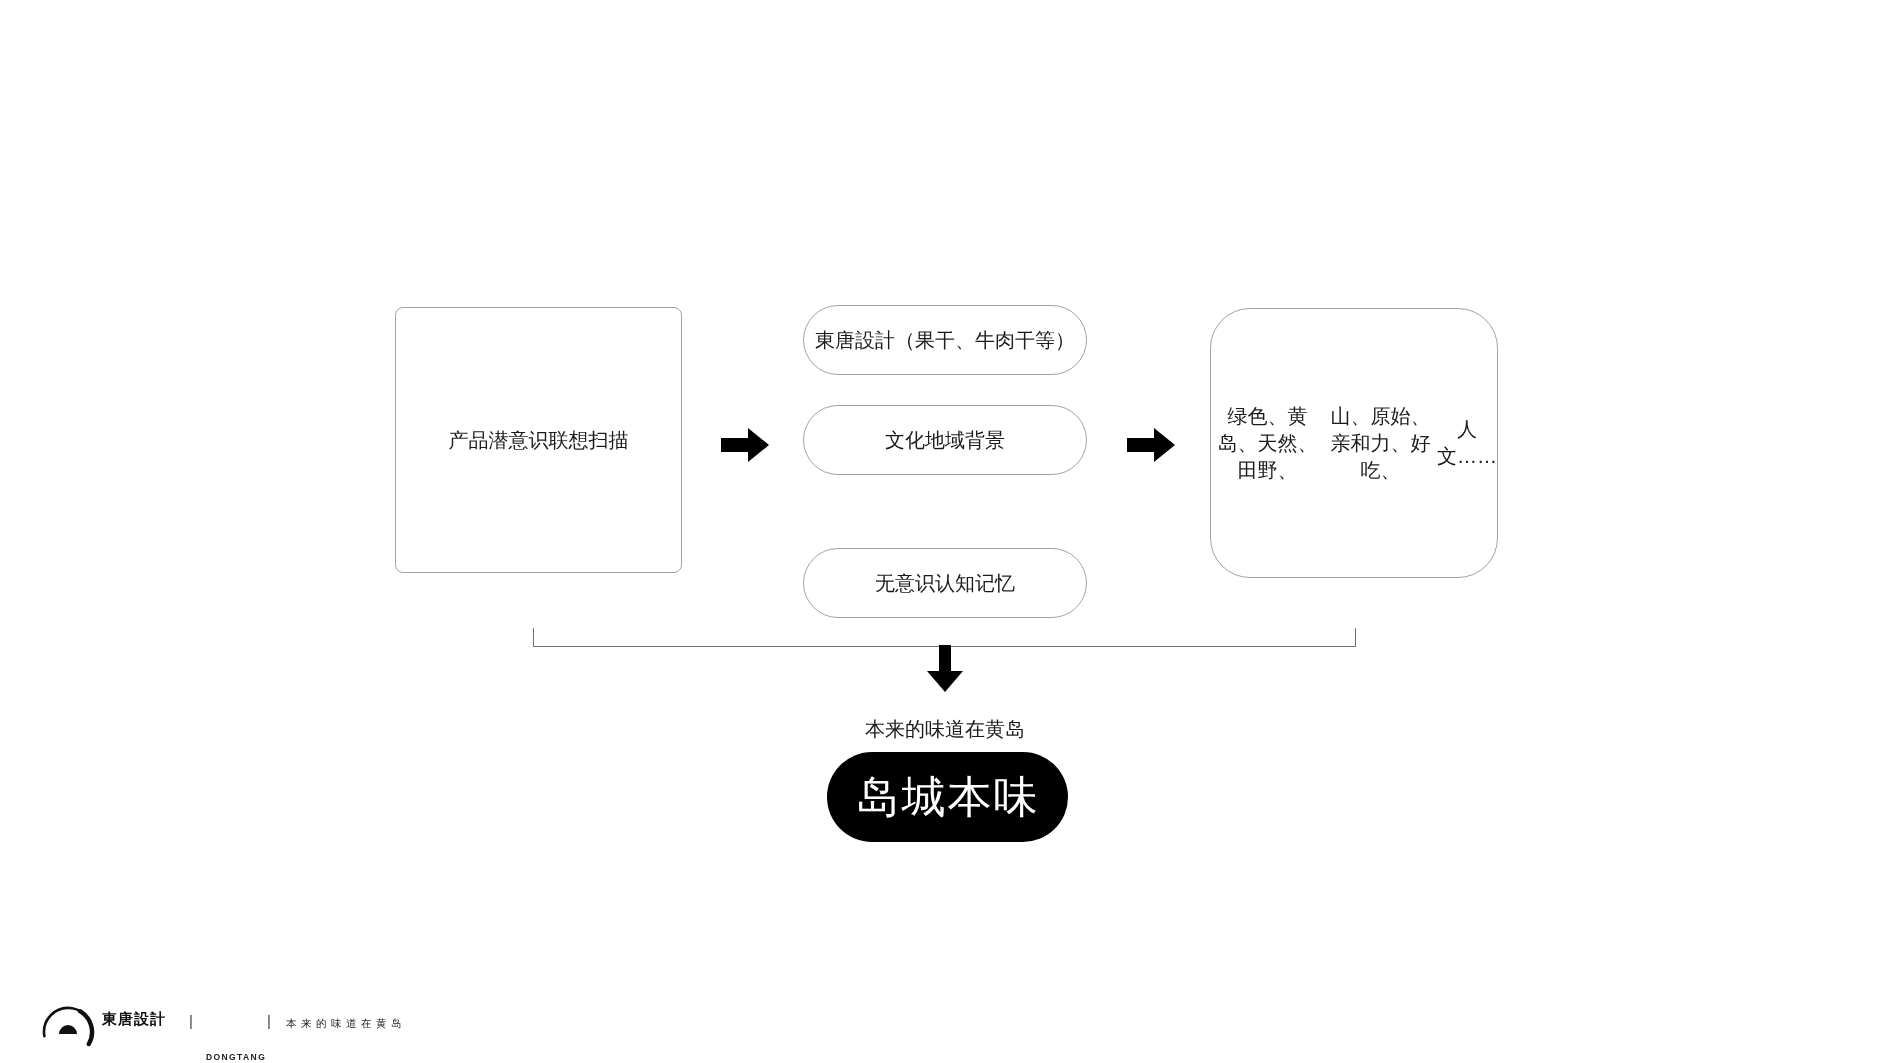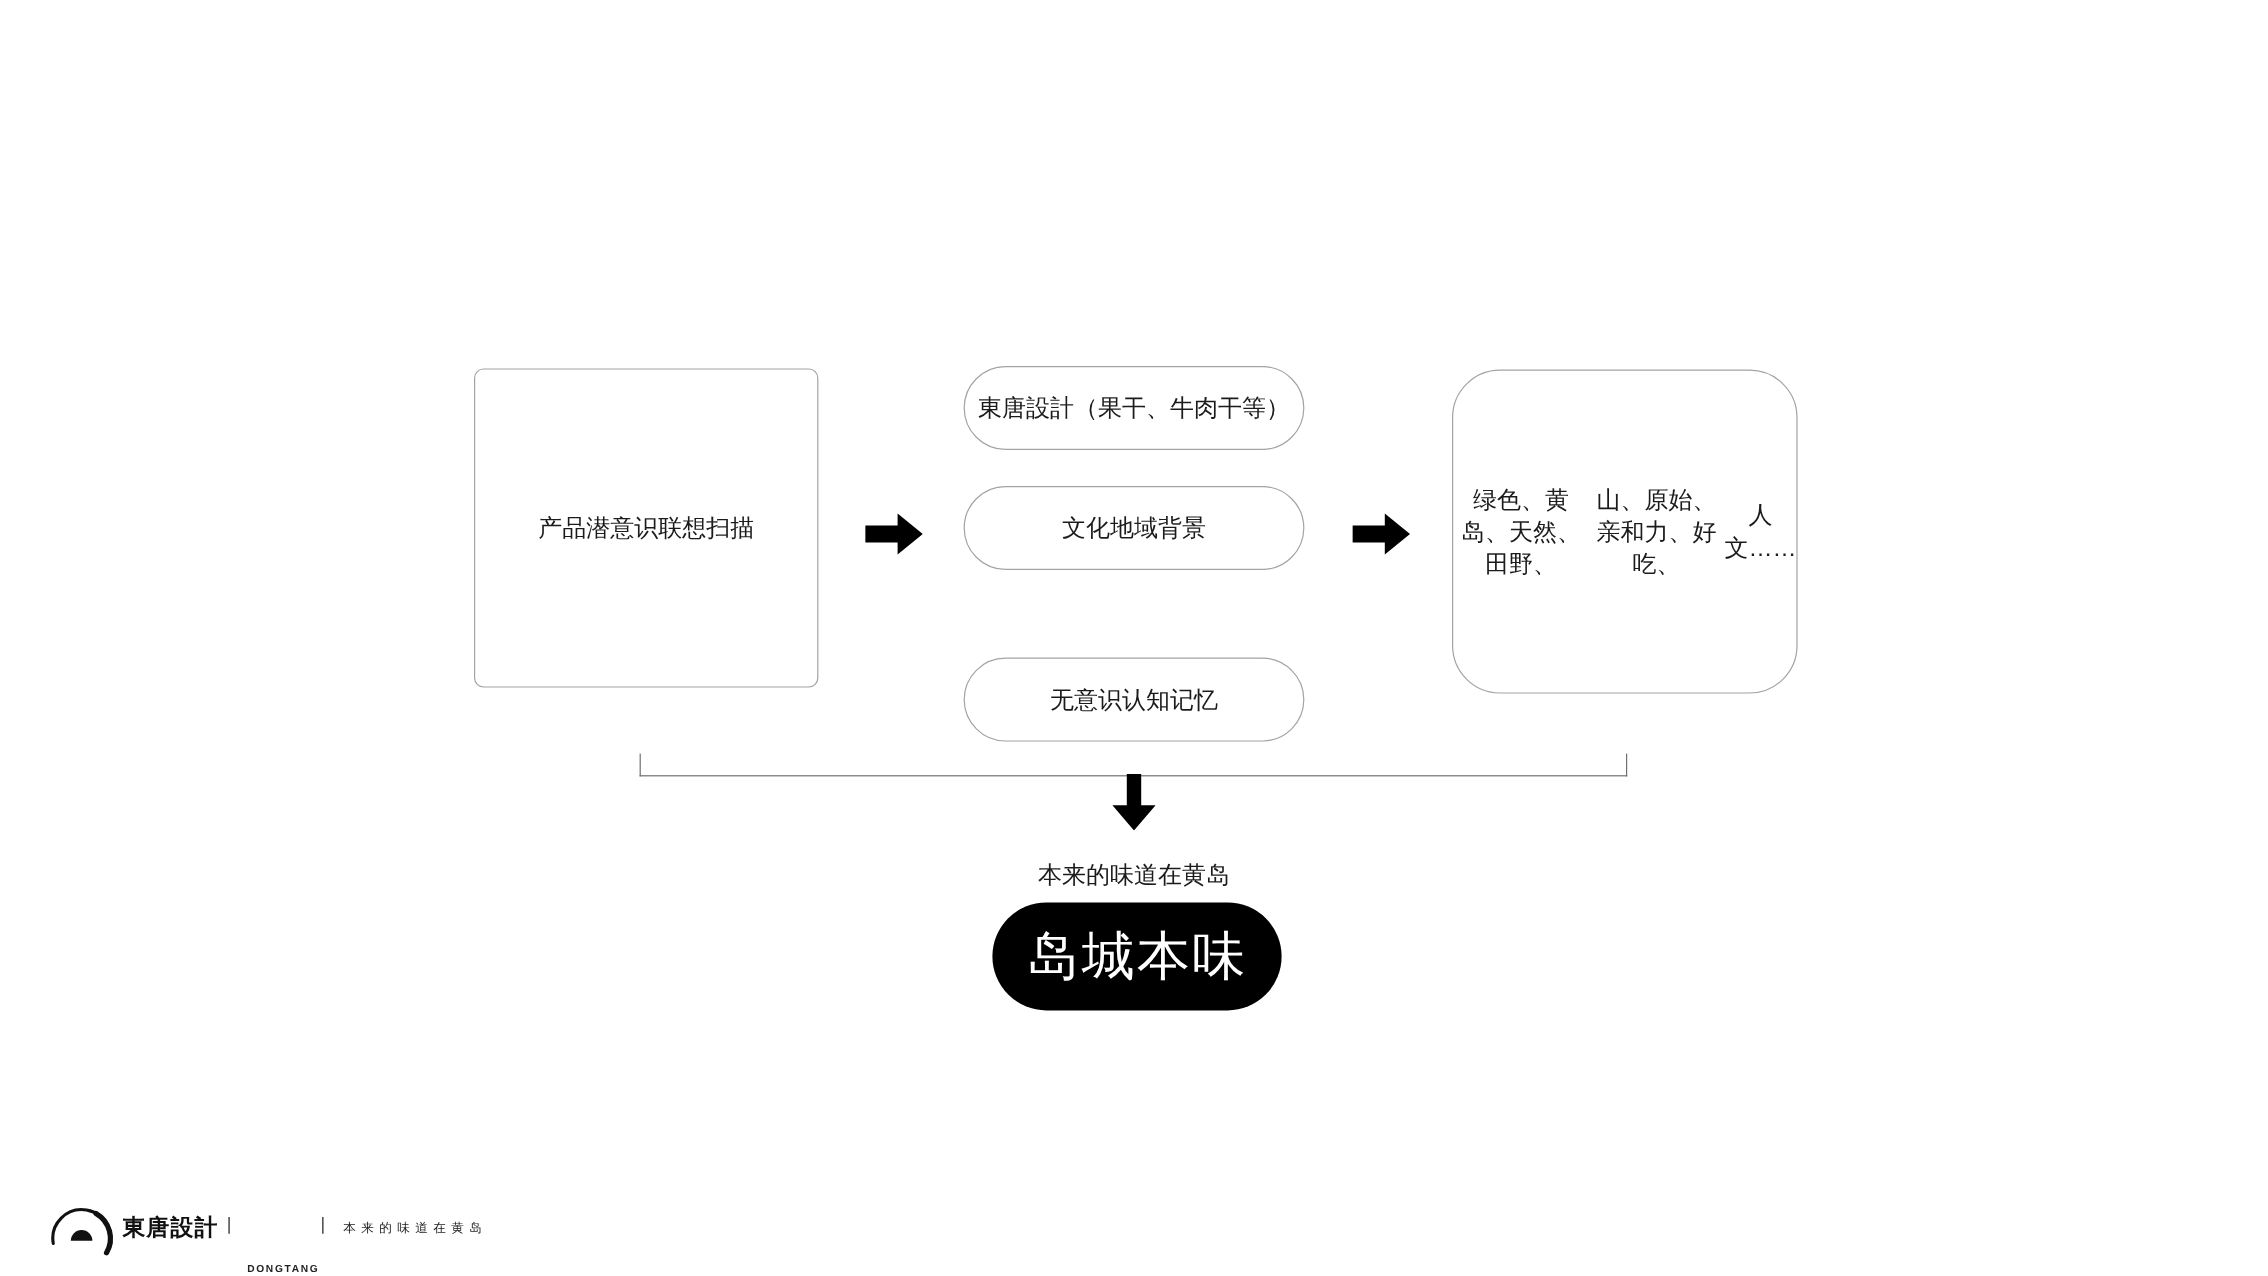--- a/index.html
+++ b/index.html
@@ -53,21 +53,21 @@
   .pill {
     left: 827px; top: 752px; width: 241px; height: 90px;
     background: #000000; border-radius: 45px;
     display: flex; align-items: center; justify-content: center;
     color: #ffffff; font-size: 44px; font-weight: 300; letter-spacing: 2px;
   }
   
   .logo-mark { left: 42px; top: 1002px; width: 54px; height: 61px; }
   .logo-cn {
     left: 102px; top: 1010px;
-    font-size: 19px; font-weight: 900; letter-spacing: 1px; color: #111111;
+    font-size: 15px; font-weight: 900; letter-spacing: 1px; color: #111111;
   }
   .footer-sep { top: 1012px; font-size: 15px; font-weight: 300; color: #444444; }
   .sep-1 { left: 189px; }
   .sep-2 { left: 267px; }
   .logo-en {
     left: 206px; top: 1053px;
     font-size: 8.5px; font-weight: 700; letter-spacing: 1.4px;
     line-height: 9.5px; color: #222222; white-space: pre-line;
   }
   .tagline {

